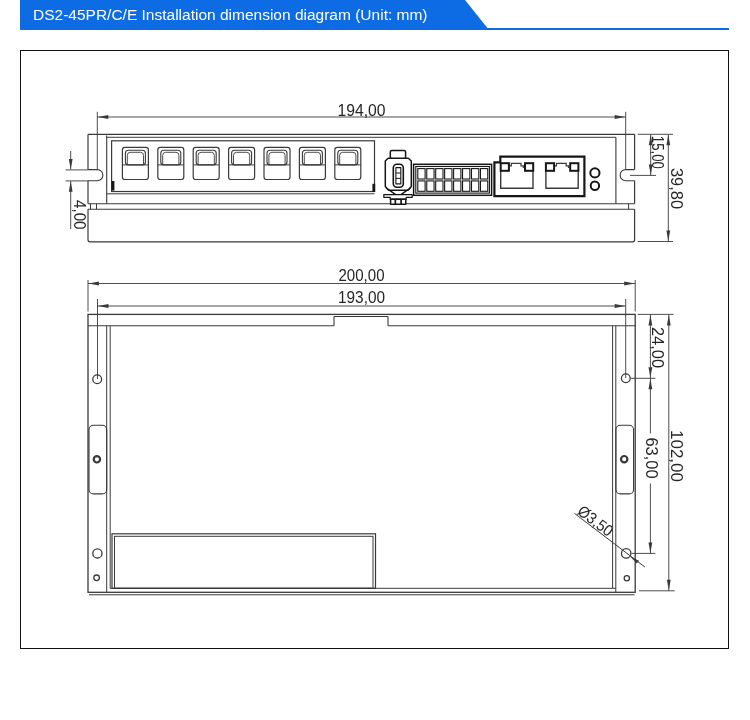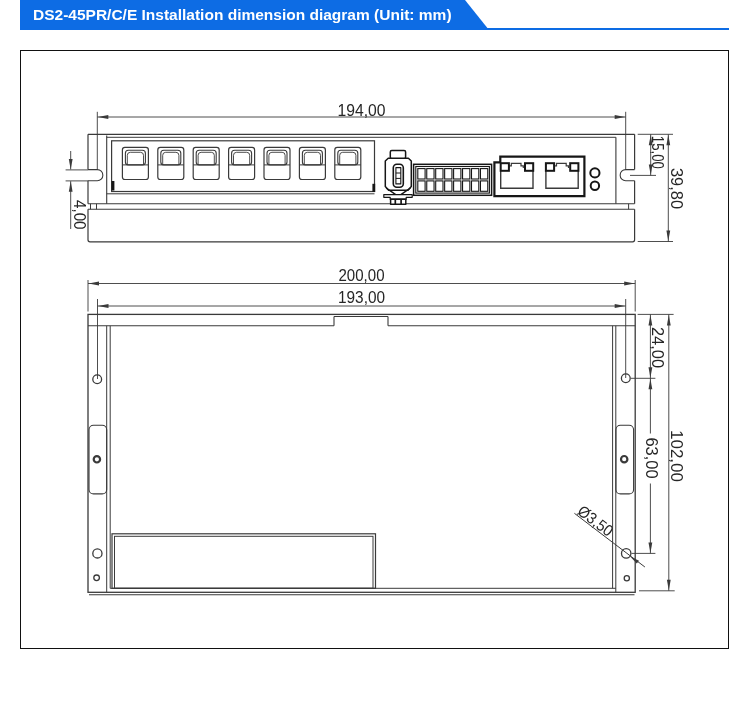--- a/index.html
+++ b/index.html
@@ -1,17 +1,17 @@
 <!DOCTYPE html>
 <html><head>
 <meta charset="utf-8">
 <style>
 html,body{margin:0;padding:0;background:#ffffff;width:750px;height:720px;overflow:hidden;}
 .banner{position:absolute;left:20px;top:0;height:30px;background:#0d6ce4;color:#fff;
-  font-family:"Liberation Sans",sans-serif;font-weight:bold;font-size:15.5px;line-height:30px;
+  font-family:"Liberation Sans",sans-serif;font-weight:normal;font-size:15.5px;line-height:30px;
   padding:0 38px 0 13px;clip-path:polygon(0 0,445px 0,469px 100%,0 100%);width:431px;}
 .blueline{position:absolute;left:20px;top:28.2px;width:709.4px;height:1.8px;background:#0d6ce4;}
 .frame{position:absolute;left:20px;top:50px;width:709.4px;height:599px;border:1.6px solid #111;box-sizing:border-box;}
 svg{position:absolute;left:0;top:0;}
 text{font-family:"Liberation Sans",sans-serif;}
 </style>
 </head>
 <body>
 
 <div class="blueline"></div>

